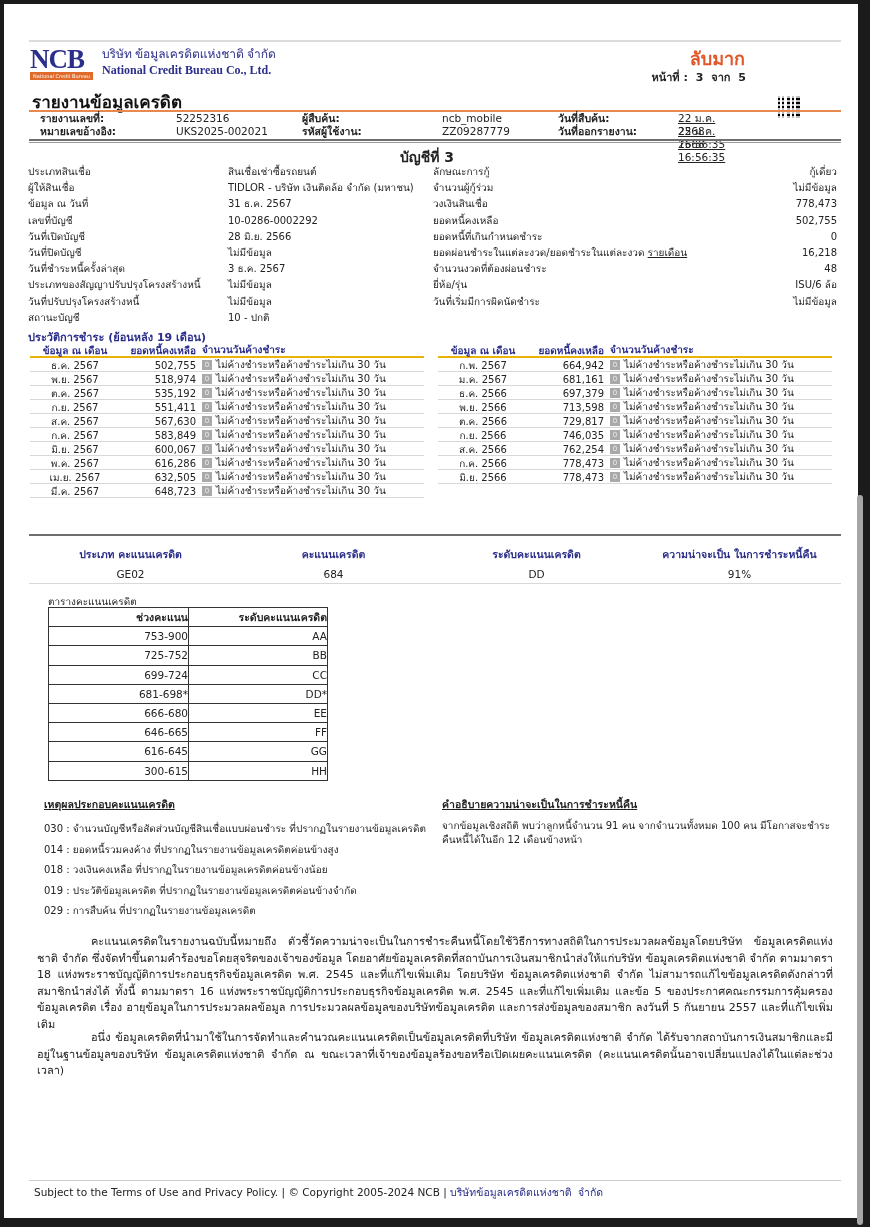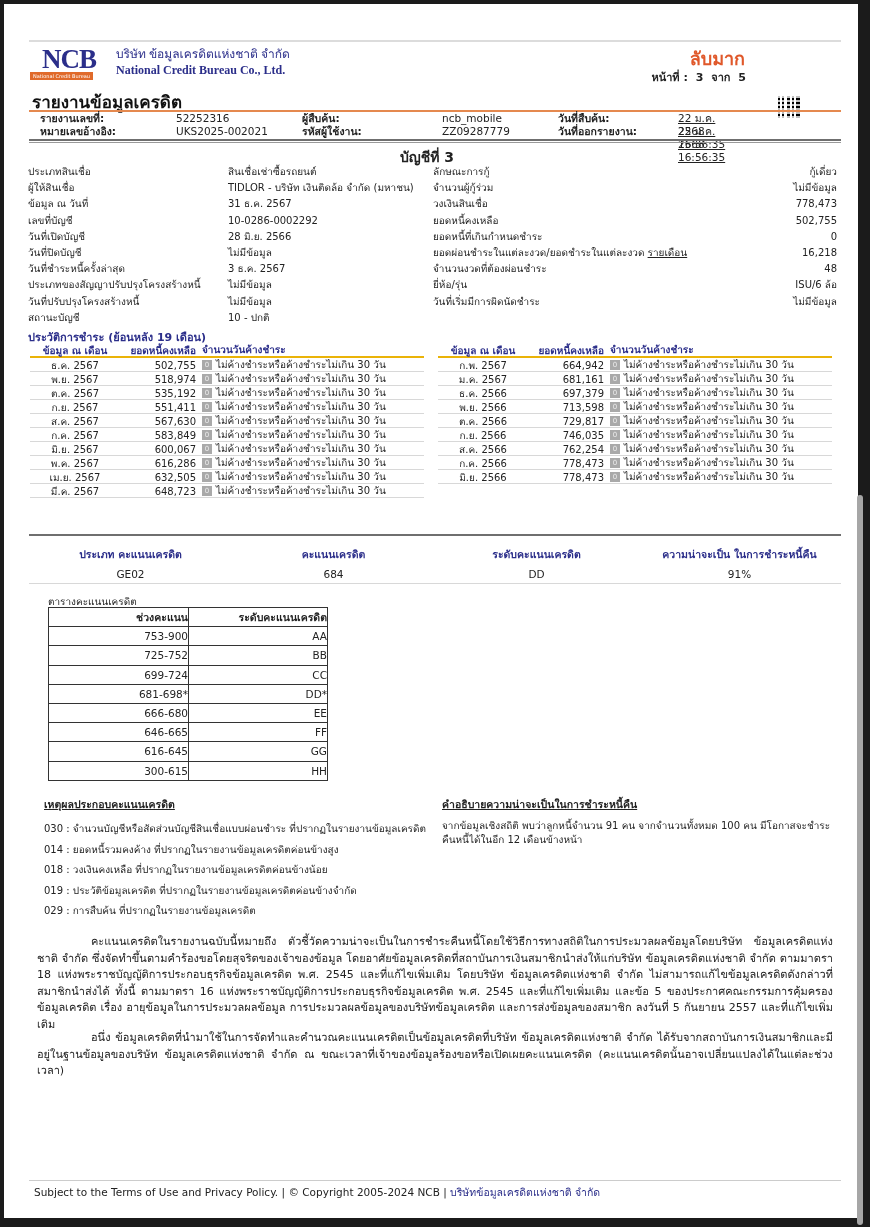--- a/index.html
+++ b/index.html
@@ -4,23 +4,23 @@
 <style>
   * { box-sizing: border-box; margin: 0; padding: 0; }
   html, body { width: 870px; height: 1227px; background: #1b1b1b; overflow: hidden; }
   body { font-family: "DejaVu Sans", sans-serif; color: #222; position: relative; }
   .page { position: absolute; left: 4px; top: 4px; width: 854px; height: 1214px; background: #fff; }
   .scrollbar-track { position: absolute; left: 858px; top: 0; width: 12px; height: 1227px; background: #1b1b1b; }
   .scrollbar-thumb { position: absolute; left: 857px; top: 495px; width: 6px; height: 730px; background: #a6a6a6; border-radius: 3px; }
   .toprule { position: absolute; left: 29px; top: 40px; width: 812px; height: 2px; background: #dcdcdc; }
 
   .logo { position: absolute; left: 30px; top: 47px; }
-  .logo-ncb { font-family: "Liberation Serif", serif; font-weight: bold; font-size: 27px; color: #2b2e8a; letter-spacing: -1px; line-height: 24px; margin-left: 12px; }
+  .logo-ncb { font-family: "Liberation Serif", serif; font-weight: bold; font-size: 27px; color: #2b2e8a; letter-spacing: -1px; line-height: 24px; }
   .logo-tag { display: block; width: 63px; height: 8px; background: #e06a2a; color: #fff; font-size: 5px; line-height: 8px; text-align: center; margin-top: 1px; }
-  .logo-text { position: absolute; left: 116px; top: 46px; font-family: "Liberation Serif", serif; color: #2b2e8a; font-weight: bold; }
+  .logo-text { position: absolute; left: 102px; top: 46px; font-family: "Liberation Serif", serif; color: #2b2e8a; font-weight: bold; }
   .logo-text .th { font-size: 12px; line-height: 16px; font-weight: normal; }
   .logo-text .en { font-size: 12px; line-height: 16px; }
 
   .secret { position: absolute; right: 125px; top: 44px; font-size: 18px; color: #e0582a; font-weight: bold; }
   .pageno { position: absolute; right: 124px; top: 68px; font-size: 11px; font-weight: bold; color: #222; }
   .pageno span { margin-left: 4px; }
   .qr { position: absolute; left: 778px; top: 96px; width: 22px; height: 22px;
         background:
           linear-gradient(90deg, #000 0 2px, transparent 2px 4px, #000 4px 6px, transparent 6px 9px, #000 9px 12px, transparent 12px 14px, #000 14px 16px, transparent 16px 18px, #000 18px 22px),
           #fff; }
@@ -73,21 +73,21 @@
   .reasons .r { height: 20.6px; line-height: 20.6px; }
   .prob { position: absolute; left: 442px; top: 796px; width: 390px; font-size: 10px; }
   .prob .t { font-weight: bold; text-decoration: underline; margin-bottom: 6px; font-size: 10.5px; }
   .prob .d { line-height: 14px; }
 
   .para { position: absolute; left: 37px; width: 796px; font-size: 11px; line-height: 16.5px; text-align: justify; text-indent: 54px; }
   .para.p1 { top: 934px; } .para.p2 { top: 1030px; }
 
   .foot-rule { position: absolute; left: 29px; top: 1180px; width: 812px; height: 1px; background: #ccc; }
   .footer { position: absolute; left: 34px; top: 1184px; font-size: 10.5px; color: #222; }
-  .footer .link { color: #2b2e8a; }
+  .footer .link { color: #2b2e8a; font-family: Liberation Mono, monospace; }
 </style>
 </head>
 <body>
 
 <div class="page"></div>
 <div class="scrollbar-track"></div>
 <div class="scrollbar-thumb"></div>
 <div class="toprule"></div>
 
 <div class="logo">

